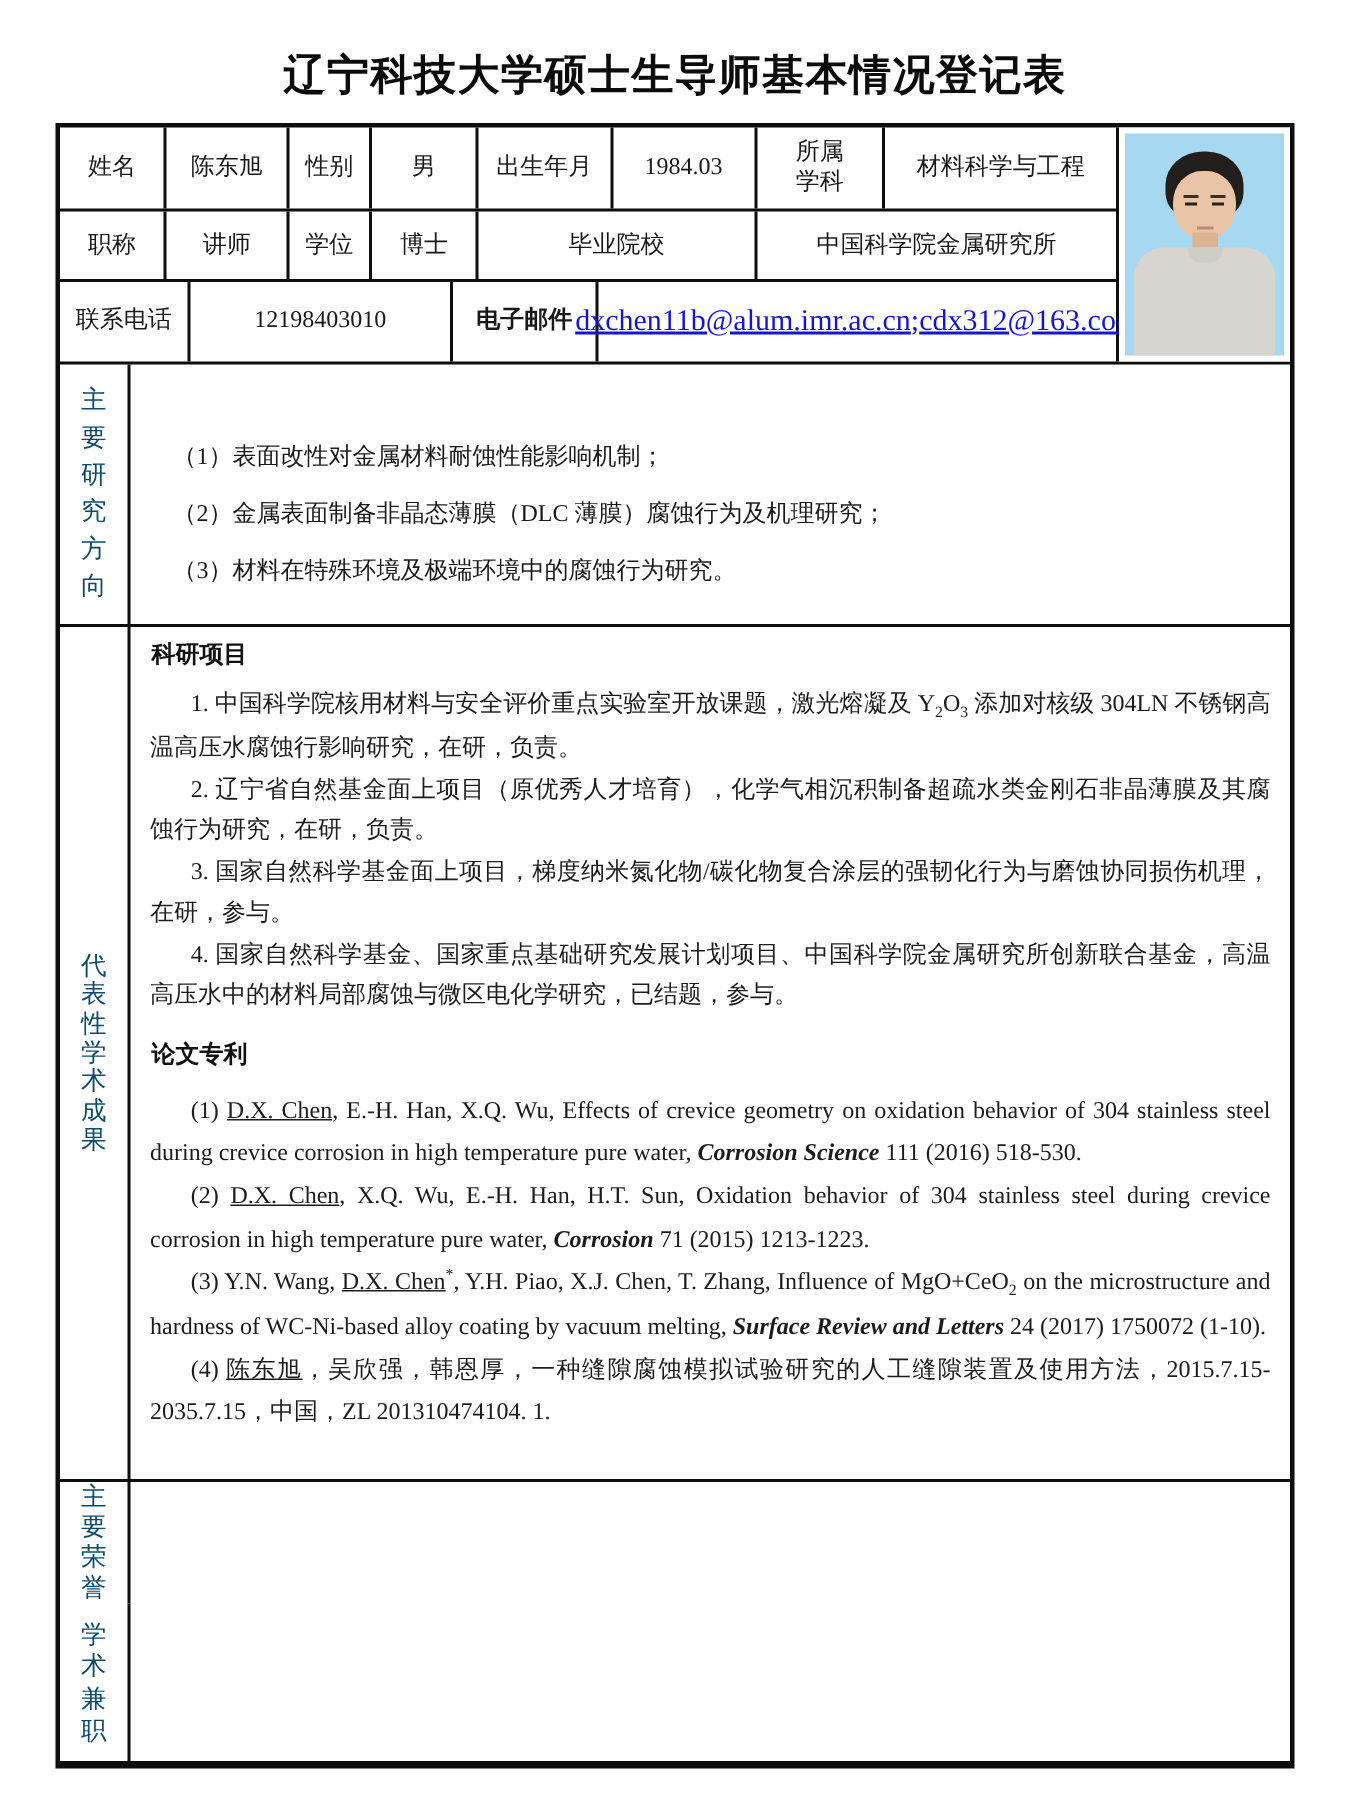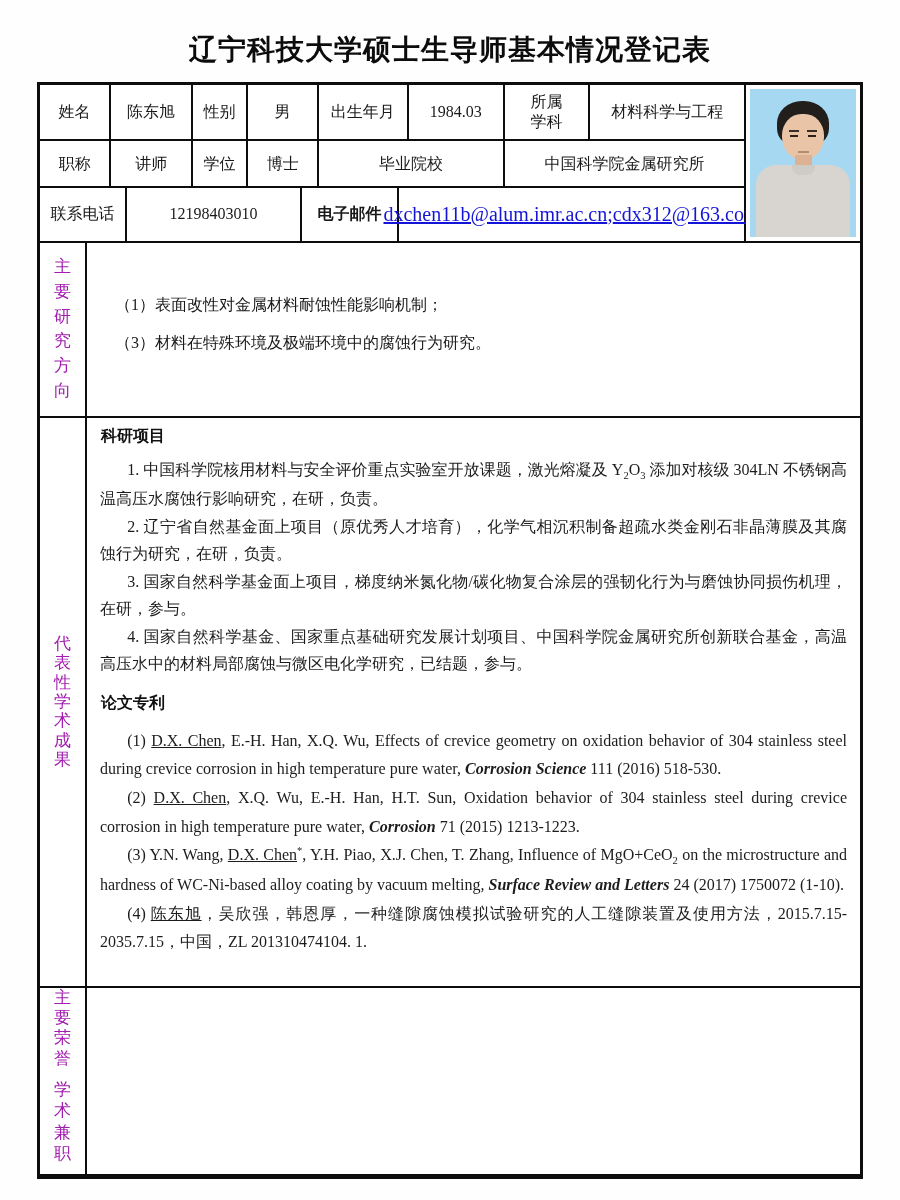--- a/index.html
+++ b/index.html
@@ -48,21 +48,21 @@
             border-radius:20px 20px 0 0; }
   .p-collar { position:absolute; top:76px; left:42px; width:23px; height:10px; background:#cfccc6;
             border-radius:0 0 8px 8px; }
 
   
   .sec { display:flex; border-bottom:2px solid #0d0d0d; }
   .sec.last { border-bottom:none; flex:1; }
   .h175{height:175px;} .h570{height:570px;} .h107{height:107px;}
   .sec-label { width:47px; border-right:2px solid #0d0d0d; display:flex;
                align-items:center; justify-content:center; }
-  .vert { width:18px; font-size:17px; text-align:center; word-break:break-all; color:#a21caf; }
+  .vert { width:18px; font-size:17px; text-align:center; word-break:break-all; color:#0c4a6e; }
   .lh-a{line-height:1.45;} .lh-b{line-height:1.14;} .lh-c{line-height:1.24;} .lh-d{line-height:1.2;}
   .sec-content { flex:1; overflow:hidden; }
 
   .research { padding:50px 24px 0 28px; font-size:16px; }
   .research p { line-height:1.55; margin-bottom:13px; }
 
   .achv { padding:7px 13px 0 13px; font-size:16px; }
   .achv .hd { font-weight:bold; font-size:16px; color:#111; }
   .hd-projects { margin:1px 0 9px 1px; }
   .hd-papers { margin:15px 0 13px 1px; }
@@ -137,20 +137,21 @@
         </div>
       </div>
     </div>
 
     <div class="sec h175">
       <div class="sec-label">
         <div class="vert lh-a">主要研究方向</div>
       </div>
       <div class="sec-content research">
         <p>（1）表面改性对金属材料耐蚀性能影响机制；</p>
+        <p>（2）金属表面制备非晶态薄膜（DLC 薄膜）腐蚀行为及机理研究；</p>
         <p>（3）材料在特殊环境及极端环境中的腐蚀行为研究。</p>
       </div>
     </div>
 
     <div class="sec h570">
       <div class="sec-label">
         <div class="vert lh-b">代表性学术成果</div>
       </div>
       <div class="sec-content achv">
         <div class="hd hd-projects">科研项目</div>

